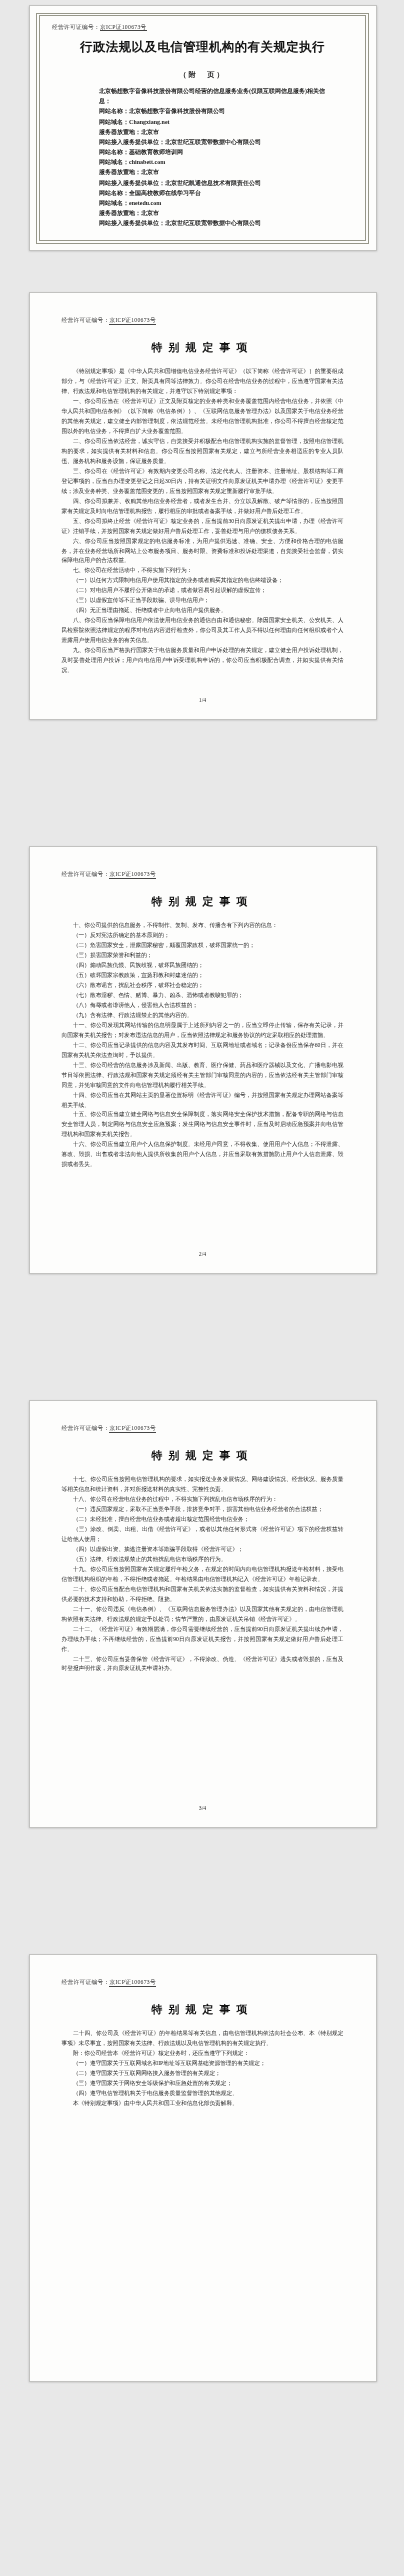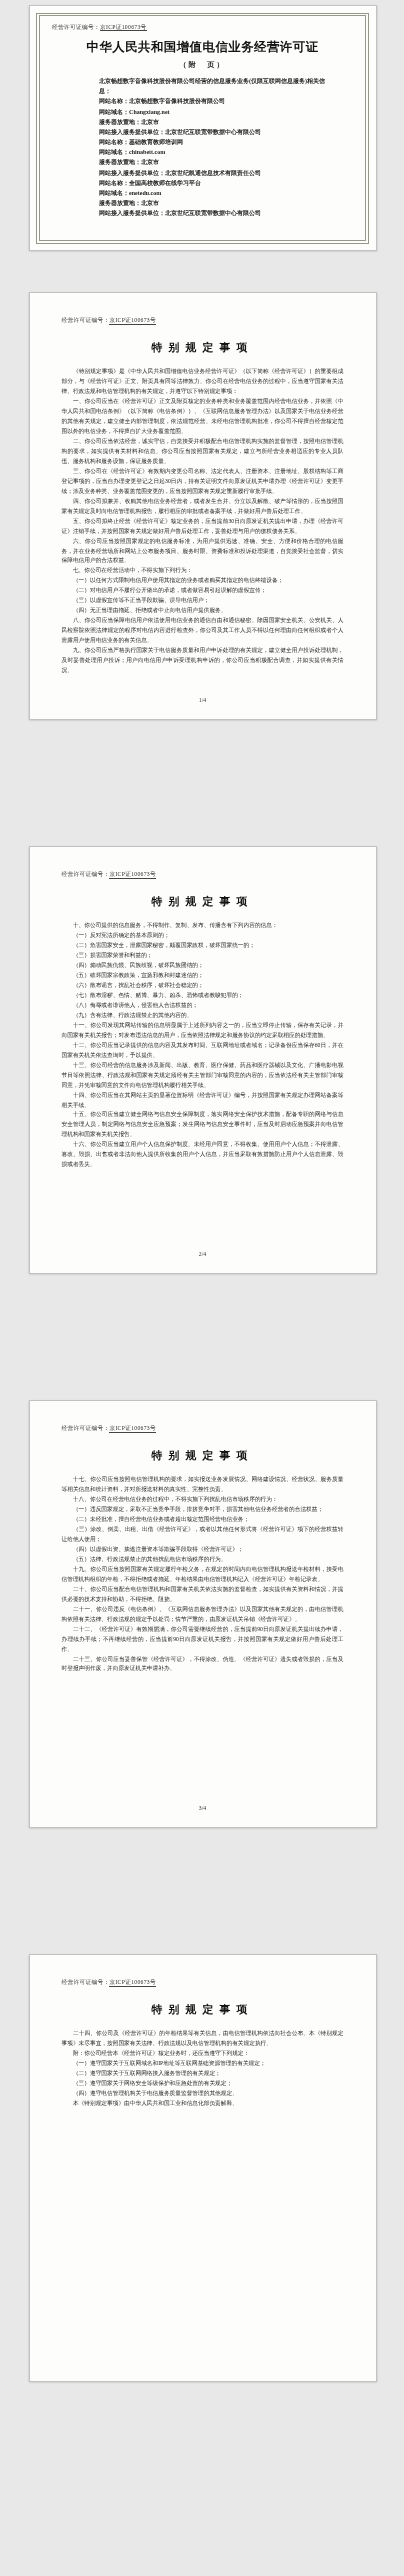--- a/index.html
+++ b/index.html
@@ -24,21 +24,21 @@
   
   .page.cert { height:246px; padding:6.7px; margin-bottom:41px; }
   .cert-frame { height:100%; border:1px solid #97978a; padding:1.5px; }
   .cert-inner { height:100%; border:0.5px solid #97978a; padding:7.2px 12.4px 5.2px 12.4px; }
   .doc-header { font-size:5.7px; color:#333; letter-spacing:0.3px; }
   .doc-header .num { border-bottom:0.5px solid #444; padding-bottom:0.5px; }
   .cert-title {
     text-align:center; font-weight:bold; color:#141414;
     font-size:12.4px; letter-spacing:0.5px; margin-top:7.2px;
   }
-  .cert-subtitle { text-align:center; font-weight:bold; font-size:7.2px; margin-top:4px; letter-spacing:2.1px; }
+  .cert-subtitle { text-align:center; font-weight:bold; font-size:7.2px; margin-top:14px; letter-spacing:2.1px; }
   .cert-lines {
     margin-top:6.2px; padding-left:47px; padding-right:18.5px;
     font-size:6px; font-weight:bold; line-height:1.7; color:#1d1d1d;
   }
   .cert-lines p { text-align:left; }
 
   
   .page.prov { height:428px; padding:24px 32px 46px 32px; margin-bottom:126px; }
   .page.prov.last { margin-bottom:0; }
   .prov-title {
@@ -58,21 +58,21 @@
 <body>
 
 <div class="canvas">
 
   <div class="page cert">
     <div class="cert-frame">
       <div class="cert-inner">
         <div class="doc-header">
           <span>经营许可证编号：</span><span class="num">京ICP证100673号</span>
         </div>
-        <div class="cert-title">中华人民共和国增值电信业务经营许可证</div>
+        <div class="cert-title">行政法规以及电信管理机构的有关规定执行</div>
         <div class="cert-subtitle">（附　页）</div>
         <div class="cert-lines">
 
             <p>北京畅想数字音像科技股份有限公司经营的信息服务业务(仅限互联网信息服务)相关信息：</p>
 
             <p>网站名称：北京畅想数字音像科技股份有限公司</p>
 
             <p>网站域名：Changxiang.net</p>
 
             <p>服务器放置地：北京市</p>

